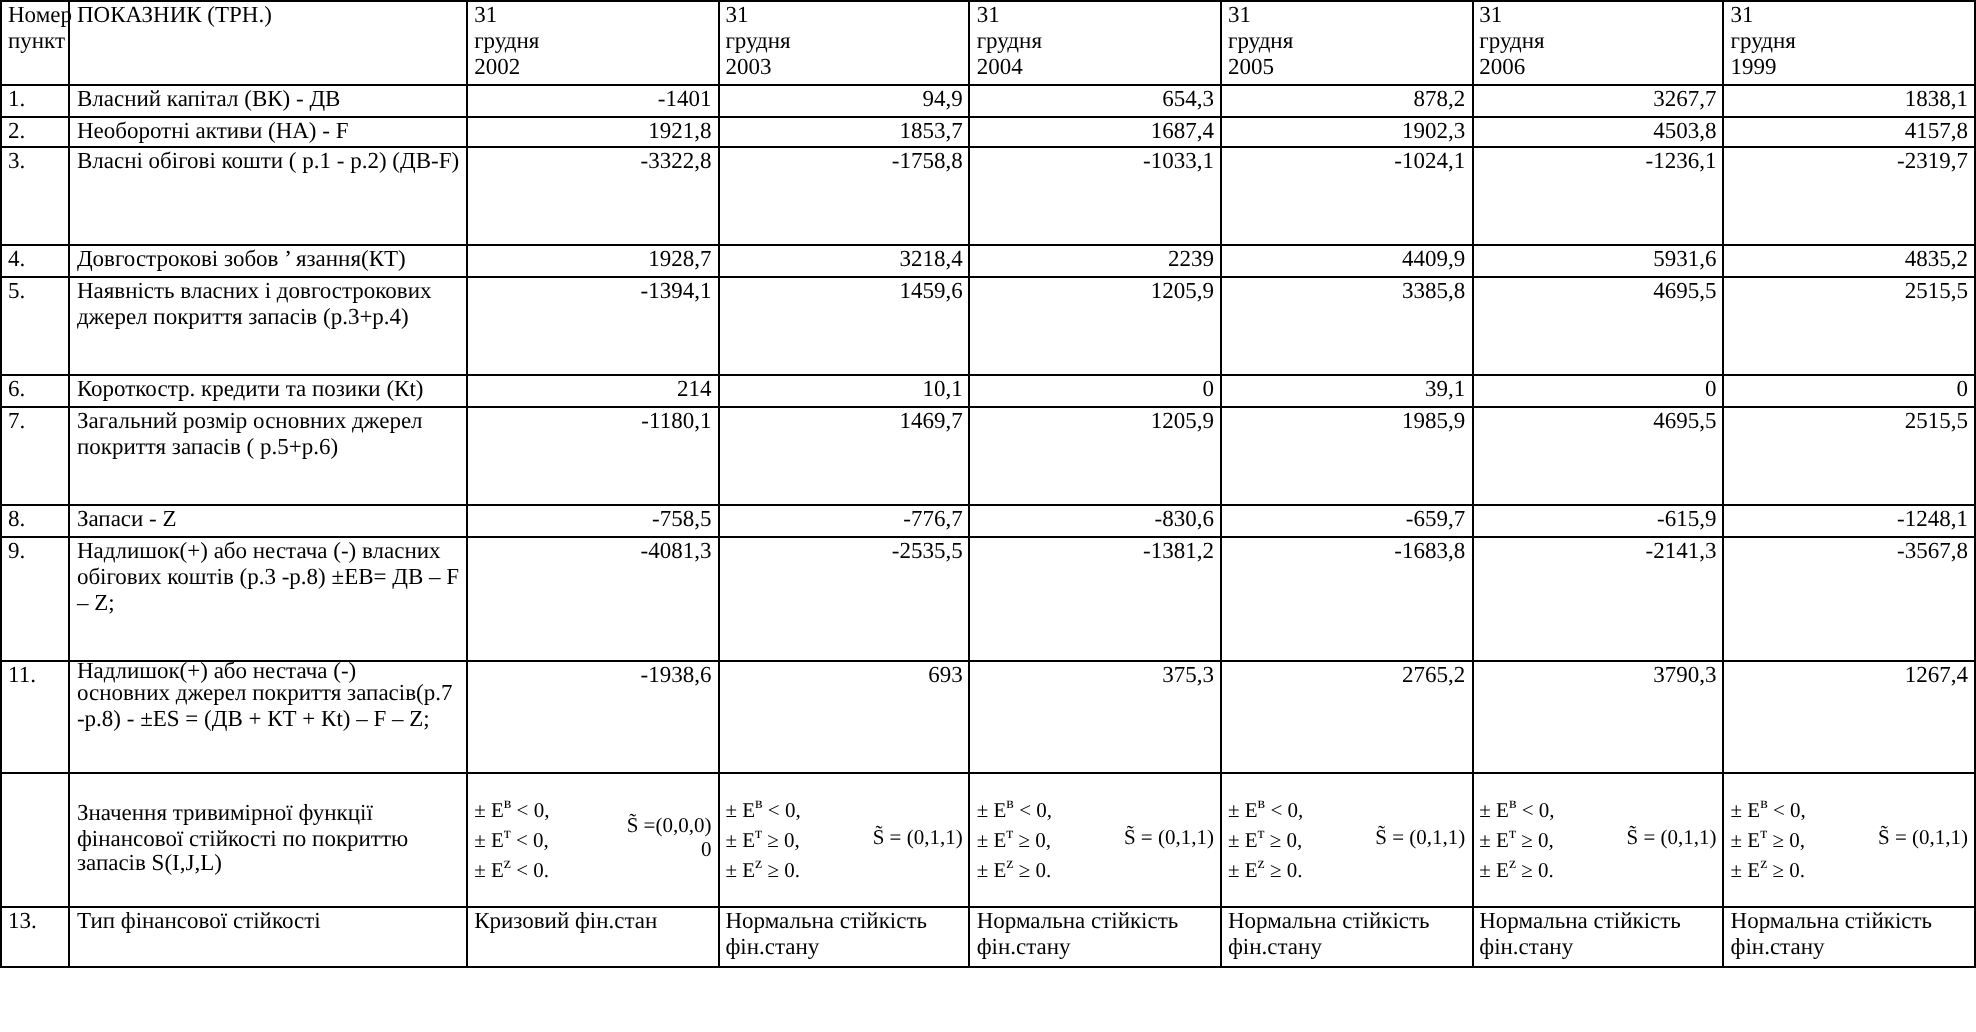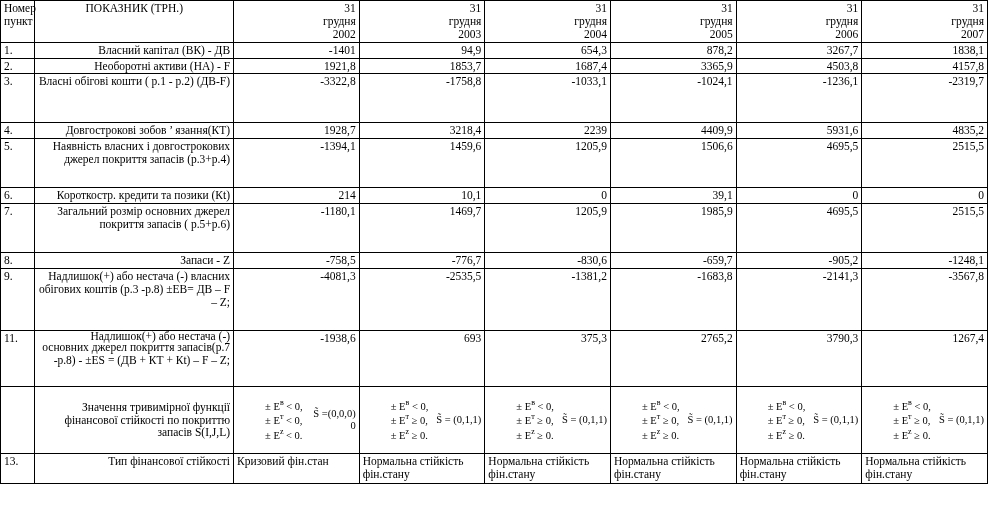--- a/index.html
+++ b/index.html
@@ -30,33 +30,33 @@
     font-weight: normal;
     font-size: 11.5px;
     line-height: 1.12;
   }
   col.c-num { width: 34px; }
   col.c-ind { width: 196px; }
   col.c-yr  { width: 124px; }
 
   .hdr-num, .hdr-ind {
     vertical-align: top;
-    text-align: center;
+    text-align: left;
   }
   .hdr-yr {
     text-align: center;
     vertical-align: top;
   }
-  .hdr-yr div { text-align: right; font-family: Liberation Serif, serif; }
+  .hdr-yr div { text-align: left; font-family: Liberation Serif, serif; }
   .num-cell {
     text-align: left;
     vertical-align: bottom;
   }
   .ind-cell {
-    text-align: right;
+    text-align: left;
     vertical-align: bottom;
   }
   .val-cell {
     text-align: right;
     vertical-align: bottom;
     white-space: nowrap;
   }
   .txt-cell {
     text-align: left;
     vertical-align: top;
@@ -71,21 +71,20 @@
     justify-content: space-between;
     align-items: center;
     height: 100%;
     font-size: 10.5px;
   }
   .sblock .conds {
     display: flex;
     flex-direction: column;
     gap: 1px;
     white-space: nowrap;
-    margin-left: 28px;
   }
   .sblock .svec {
     white-space: nowrap;
     padding-left: 4px;
     align-self: center;
   }
   .sblock .conds span { display: block; }
   sup { font-size: 8px; }
   .ovl {
     position: relative;
@@ -139,21 +138,21 @@
           <div>2005</div>
         </th>
         <th class="hdr-yr">
           <div>31</div>
           <div>грудня</div>
           <div>2006</div>
         </th>
         <th class="hdr-yr">
           <div>31</div>
           <div>грудня</div>
-          <div>2007</div>
+          <div>1999</div>
         </th>
       </tr>
     </thead>
     <tbody>
 
       <tr>
         <td class="num-cell">1.</td>
         <td class="ind-cell">Власний капітал (ВК) - ДВ</td>
         <td class="val-cell">-1401</td>
         <td class="val-cell">94,9</td>
@@ -162,21 +161,21 @@
         <td class="val-cell">3267,7</td>
         <td class="val-cell">1838,1</td>
       </tr>
 
       <tr>
         <td class="num-cell">2.</td>
         <td class="ind-cell">Необоротні активи (НА) - F</td>
         <td class="val-cell">1921,8</td>
         <td class="val-cell">1853,7</td>
         <td class="val-cell">1687,4</td>
-        <td class="val-cell">3365,9</td>
+        <td class="val-cell">1902,3</td>
         <td class="val-cell">4503,8</td>
         <td class="val-cell">4157,8</td>
       </tr>
 
       <tr class="row-tall">
         <td class="num-cell">3.</td>
         <td class="ind-cell" style="vertical-align:top">Власні обігові кошти ( р.1 - р.2) (ДВ-F)</td>
         <td class="val-cell">-3322,8</td>
         <td class="val-cell">-1758,8</td>
         <td class="val-cell">-1033,1</td>
@@ -195,21 +194,21 @@
         <td class="val-cell">5931,6</td>
         <td class="val-cell">4835,2</td>
       </tr>
 
       <tr class="row-tall">
         <td class="num-cell">5.</td>
         <td class="ind-cell" style="vertical-align:top">Наявність власних і довгострокових джерел покриття запасів (р.3+р.4)</td>
         <td class="val-cell">-1394,1</td>
         <td class="val-cell">1459,6</td>
         <td class="val-cell">1205,9</td>
-        <td class="val-cell">1506,6</td>
+        <td class="val-cell">3385,8</td>
         <td class="val-cell">4695,5</td>
         <td class="val-cell">2515,5</td>
       </tr>
 
       <tr>
         <td class="num-cell">6.</td>
         <td class="ind-cell">Короткостр. кредити та позики (Кt)</td>
         <td class="val-cell">214</td>
         <td class="val-cell">10,1</td>
         <td class="val-cell">0</td>
@@ -229,21 +228,21 @@
         <td class="val-cell">2515,5</td>
       </tr>
 
       <tr>
         <td class="num-cell">8.</td>
         <td class="ind-cell">Запаси - Z</td>
         <td class="val-cell">-758,5</td>
         <td class="val-cell">-776,7</td>
         <td class="val-cell">-830,6</td>
         <td class="val-cell">-659,7</td>
-        <td class="val-cell">-905,2</td>
+        <td class="val-cell">-615,9</td>
         <td class="val-cell">-1248,1</td>
       </tr>
 
       <tr style="height:62px">
         <td class="num-cell">9.</td>
         <td class="ind-cell" style="vertical-align:top">Надлишок(+) або нестача (-) власних обігових коштів (р.3 -р.8) ±ЕВ= ДВ – F – Z;</td>
         <td class="val-cell">-4081,3</td>
         <td class="val-cell">-2535,5</td>
         <td class="val-cell">-1381,2</td>
         <td class="val-cell">-1683,8</td>

